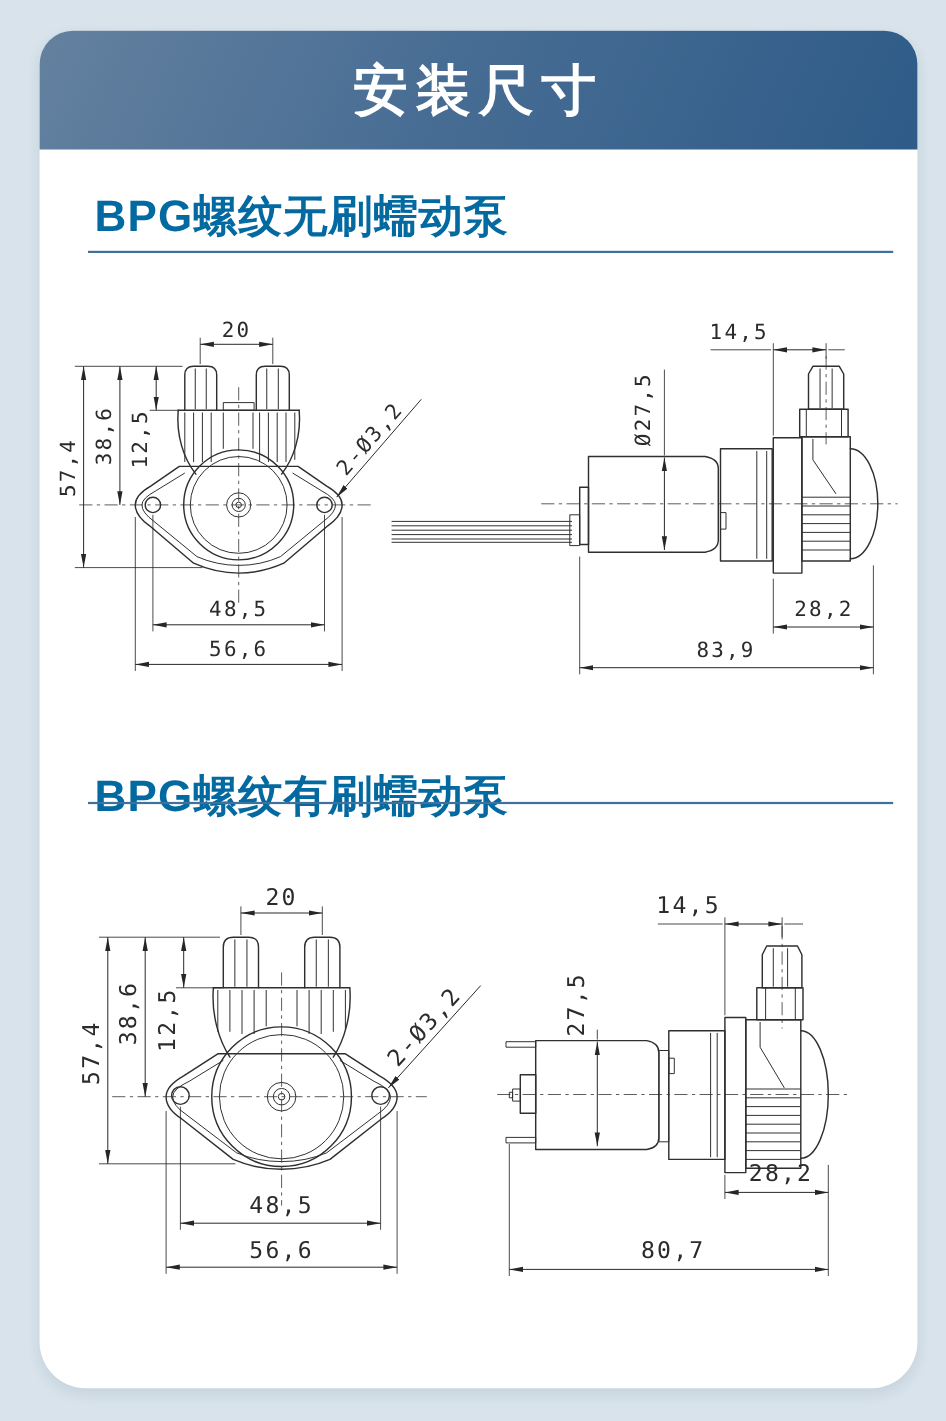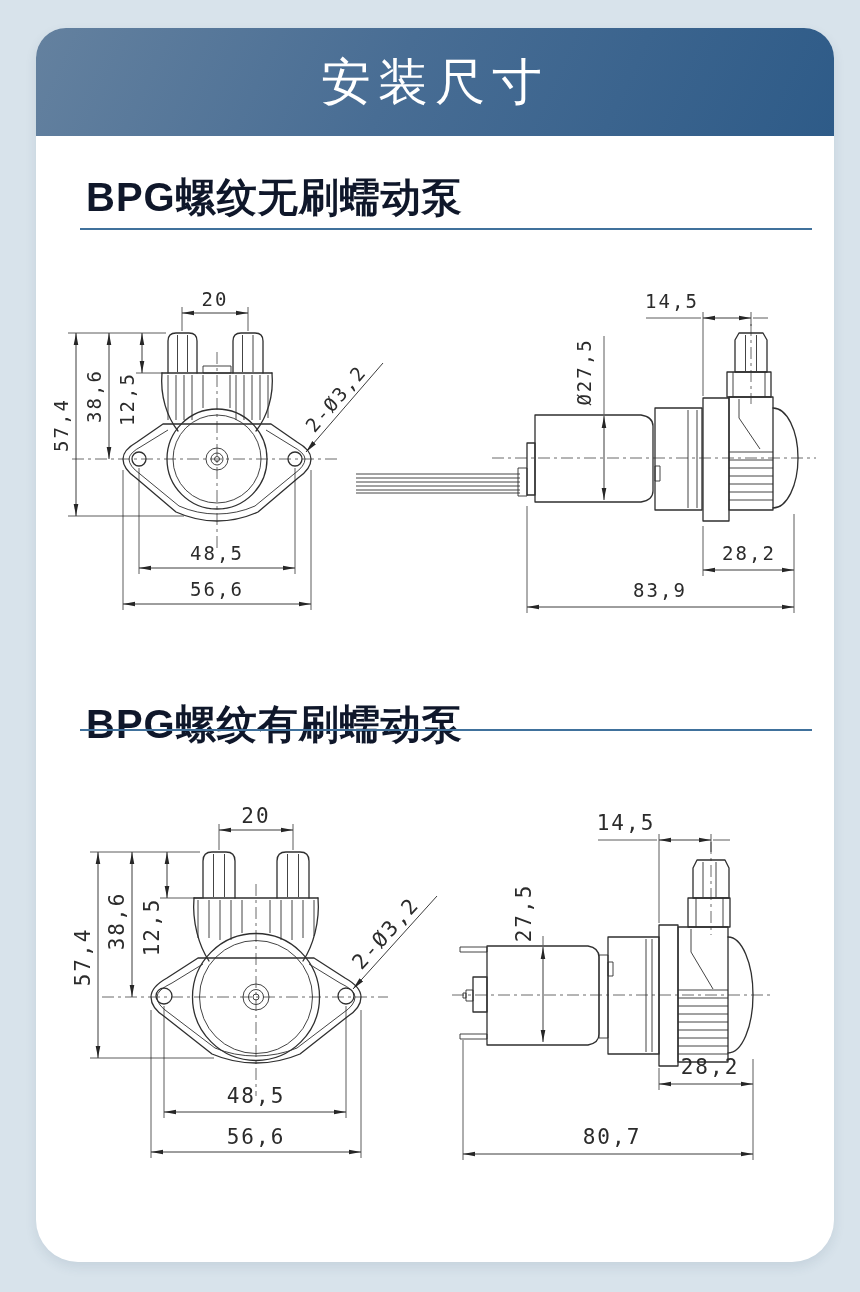--- a/index.html
+++ b/index.html
@@ -13,24 +13,24 @@
     background:#ffffff;border-radius:30px 30px 42px 42px;
     box-shadow:0 5px 12px rgba(40,70,100,.10);
   }
   .banner{
     position:absolute;left:0;top:0;width:100%;height:108px;
     border-radius:30px 30px 0 0;
     background:linear-gradient(115deg,#64819f 0%,#486d94 45%,#2e5b88 100%);
     display:flex;align-items:center;justify-content:center;
   }
   .banner-title{
-    color:#ffffff;font-size:50px;font-weight:400;letter-spacing:7px;
+    color:#ffffff;font-size:50px;font-weight:700;letter-spacing:7px;
   }
   .sec-heading{
-    position:absolute;left:86px;color:#0f172a;font-size:40px;font-weight:700;
+    position:absolute;left:86px;color:#0369a1;font-size:40px;font-weight:700;
     letter-spacing:1px;line-height:1;white-space:nowrap;
   }
   .sec-underline{
     position:absolute;left:80px;width:732px;height:2px;background:#40719c;
   }
   #h1{top:177px} #u1{top:228px}
   #h2{top:704px} #u2{top:729px}
   svg.draw{position:absolute;left:0;top:0;}
   .ol{fill:none;stroke:#2f2f2f;stroke-width:1.3;stroke-linejoin:round;stroke-linecap:round}
   .o2{fill:none;stroke:#2f2f2f;stroke-width:0.9;stroke-linejoin:round}

